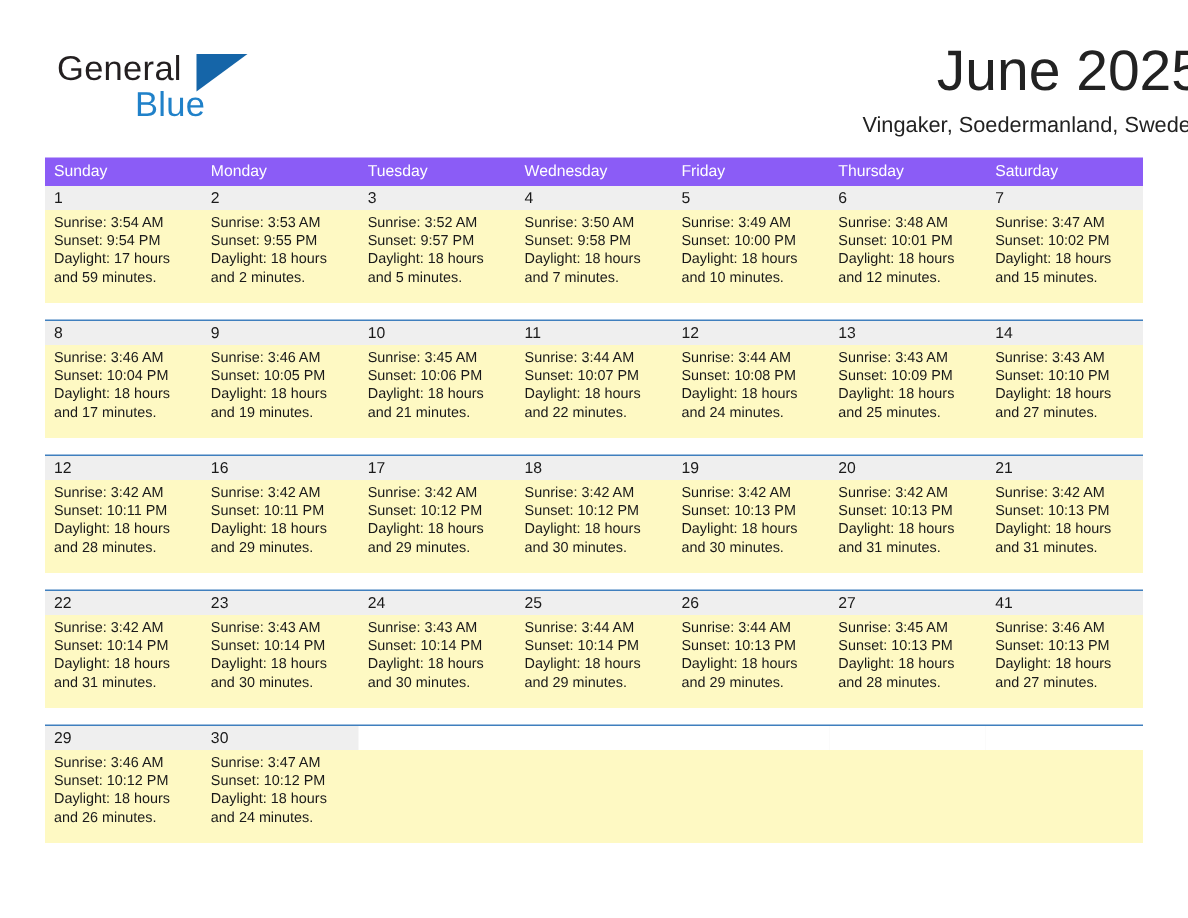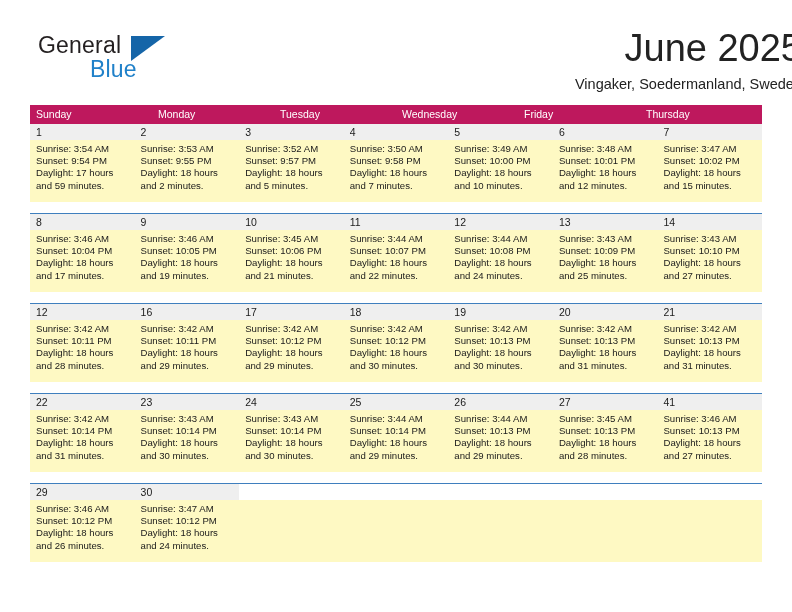--- a/index.html
+++ b/index.html
@@ -90,21 +90,21 @@
   .calendar {
     position: absolute;
     left: 30px;
     top: 105px;
     width: 732px;
   }
   .weekday-row {
     display: flex;
     width: 732px;
     height: 19px;
-    background: #be185d;
+    background: #8b5cf6;
   }
   .weekday {
     flex: 1 1 0;
     color: #ffffff;
     font-size: 10.5px;
     line-height: 19px;
     padding-left: 6px;
     box-sizing: border-box;
     white-space: nowrap;
     overflow: hidden;
@@ -177,20 +177,21 @@
   </div>
 
   <div class="calendar">
     <div class="weekday-row" id="weekday-row">
         <div class="weekday">Sunday</div>
         <div class="weekday">Monday</div>
         <div class="weekday">Tuesday</div>
         <div class="weekday">Wednesday</div>
         <div class="weekday">Friday</div>
         <div class="weekday">Thursday</div>
+        <div class="weekday">Saturday</div>
       </div>
     <div id="weeks-container">
         <div class="week">
           <div class="daynum-row">
             <div class="daynum">1</div>
             <div class="daynum">2</div>
             <div class="daynum">3</div>
             <div class="daynum">4</div>
             <div class="daynum">5</div>
             <div class="daynum">6</div>

